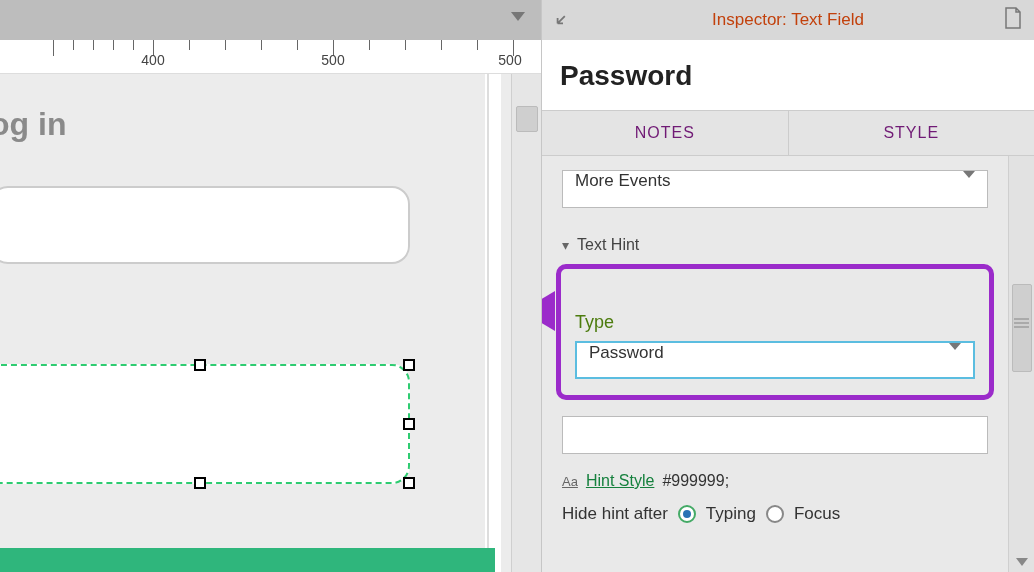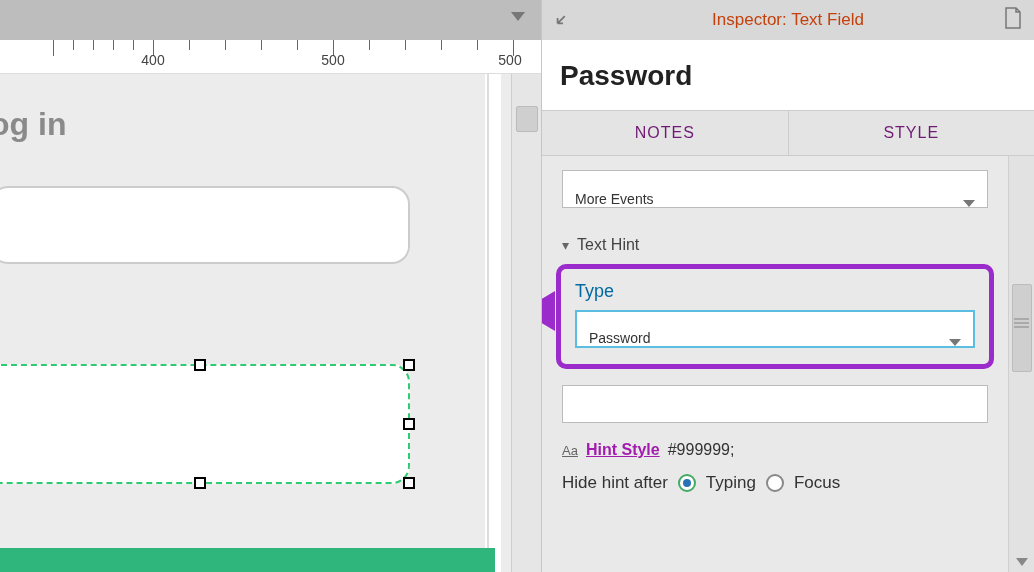--- a/index.html
+++ b/index.html
@@ -42,36 +42,36 @@
   .tab { flex: 1; display: flex; align-items: center; justify-content: center; font-size: 16px; letter-spacing: 1px; color: #701a75; background: #e4e4e4; border-right: 1px solid #ccc; cursor: pointer; }
   .tab:last-child { border-right: none; }
   .tab.active { background: #19a8dc; color: #fff; font-weight: 600; }
   .panel-wrap { flex: 1; display: flex; }
   .panel { flex: 1; padding: 14px 20px; overflow: hidden; background: #e9e9e9; }
   .scroll-rail { width: 26px; background: #e2e2e2; border-left: 1px solid #cfcfcf; position: relative; }
   .scroll-rail .thumb { position: absolute; left: 3px; top: 128px; width: 20px; height: 88px; background: #cfcfcf; border: 1px solid #bbb; border-radius: 2px; }
   .scroll-rail .grip { position:absolute; left:5px; right:5px; top:166px; height:2px; background:#aaa; box-shadow: 0 4px 0 #aaa, 0 -4px 0 #aaa; }
   .scroll-rail .arrow-dn { position:absolute; bottom:6px; left:50%; transform:translateX(-50%); width:0;height:0;border-left:6px solid transparent;border-right:6px solid transparent;border-top:8px solid #888;}
 
-  .dropdown { width: 100%; height: 38px; background: #fff; border: 1px solid #bbb; display: flex; align-items: flex-end; padding: 0 12px; font-size: 14px; color: #333; position: relative; cursor: pointer; }
+  .dropdown { width: 100%; height: 38px; background: #fff; border: 1px solid #bbb; display: flex; align-items: flex-start; padding: 0 12px; font-size: 17px; color: #333; position: relative; cursor: pointer; }
   .dropdown .caret { position: absolute; right: 12px; width: 0; height: 0; border-left: 6px solid transparent; border-right: 6px solid transparent; border-top: 7px solid #777; }
   .section-head { display: flex; align-items: center; gap: 8px; margin-top: 28px; margin-bottom: 10px; font-size: 16px; color: #444; }
   .section-head .chev { font-size: 14px; color: #666; }
 
   .highlight-callout { border: 5px solid #9b2bca; border-radius: 10px; padding: 12px 14px 16px 14px; margin-left: -6px; margin-right: -6px; position: relative; margin-top: 4px; }
   .callout-arrow { position: absolute; left: -40px; top: 22px; width: 0; height: 0; border-top: 20px solid transparent; border-bottom: 20px solid transparent; border-left: 34px solid #9b2bca; transform: rotate(180deg); }
-  .field-label { font-size: 18px; color: #0369a1; margin-bottom: 8px; }
+  .field-label { font-size: 18px; color: #4d7c0f; margin-bottom: 8px; margin-top: 31px; }
   .dropdown.type-dd { border: 2px solid #5bbde0; }
 
   .plain-group { margin-top: 16px; }
   .text-input { width: 100%; height: 38px; background: #fff; border: 1px solid #bbb; }
 
   .hint-style-row { display: flex; align-items: center; gap: 8px; margin-top: 18px; font-size: 16px; color: #333; }
   .hint-style-row .aa-icon { font-size: 13px; color: #666; text-decoration: underline; }
-  .hint-style-row a { color: #a21caf; text-decoration: underline; cursor: pointer; font-weight: bold; }
+  .hint-style-row a { color: #15803d; text-decoration: underline; cursor: pointer; }
   .hide-hint-row { display: flex; align-items: center; gap: 10px; margin-top: 14px; font-size: 17px; color: #333; }
   .radio { width: 18px; height: 18px; border: 2px solid #4a6; border-radius: 50%; display: inline-flex; align-items: center; justify-content: center; background:#fff;}
   .radio.unchecked{border-color:#888;}
   .radio .dot { width: 8px; height: 8px; background: #2a72b5; border-radius: 50%; }
 </style>
 </head>
 <body>
 
 <div class="app">
 

